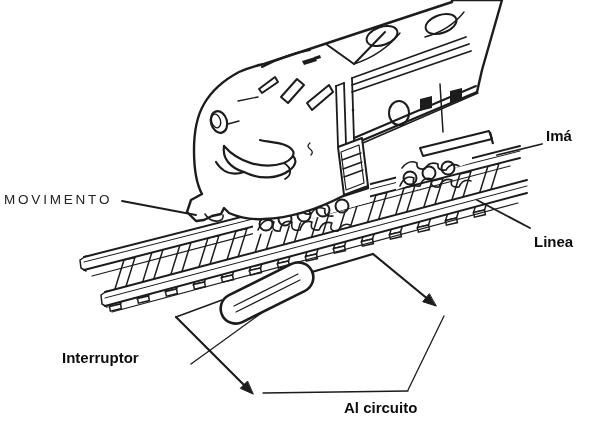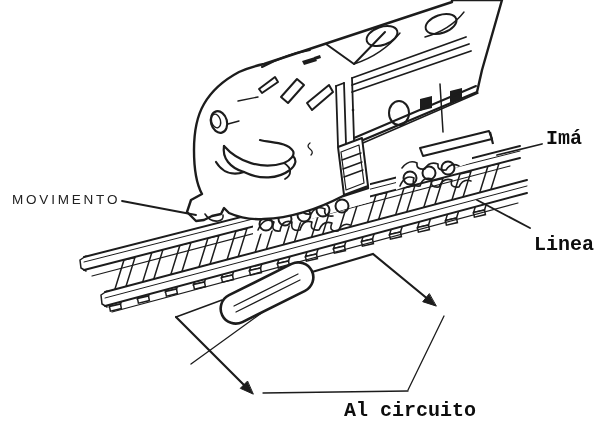--- a/index.html
+++ b/index.html
@@ -8,24 +8,24 @@
     position:relative;width:600px;height:436px;background:#ffffff;
     overflow:hidden;
   }
   .canvas svg{position:absolute;left:0;top:0;}
   .lbl{position:absolute;color:#111;white-space:nowrap;user-select:none;}
   .lbl-thin{
     font-size:13.5px;font-weight:400;letter-spacing:2.8px;color:#222;
     font-family:"Liberation Sans",sans-serif;
   }
   .lbl-bold{
-    font-size:20px;font-weight:700;color:#0d0d0d;
-    font-family:Liberation Mono, monospace;
+    font-size:15px;font-weight:700;color:#0d0d0d;
+    font-family:Liberation Sans, sans-serif;
   }
-  #lbl-movimento{left:12px;top:192px;}
+  #lbl-movimento{left:4px;top:192px;}
   #lbl-ima{left:546px;top:127px;}
   #lbl-linea{left:534px;top:233px;}
   #lbl-interruptor{left:62px;top:349px;}
   #lbl-circuito{left:344px;top:399px;}
 </style>
 </head>
 <body>
 
 <div class="canvas">
 
@@ -204,15 +204,16 @@
       <line x1="191" y1="364" x2="263" y2="312" stroke-width="1.3"></line>
     </g>
   </svg>
 
   <div id="lbl-movimento" class="lbl lbl-thin">MOVIMENTO</div>
 
   <div id="lbl-ima" class="lbl lbl-bold">Imá</div>
 
   <div id="lbl-linea" class="lbl lbl-bold">Linea</div>
 
+  <div id="lbl-interruptor" class="lbl lbl-bold">Interruptor</div>
 
   <div id="lbl-circuito" class="lbl lbl-bold">Al circuito</div>
 </div>
 
 </body></html>

